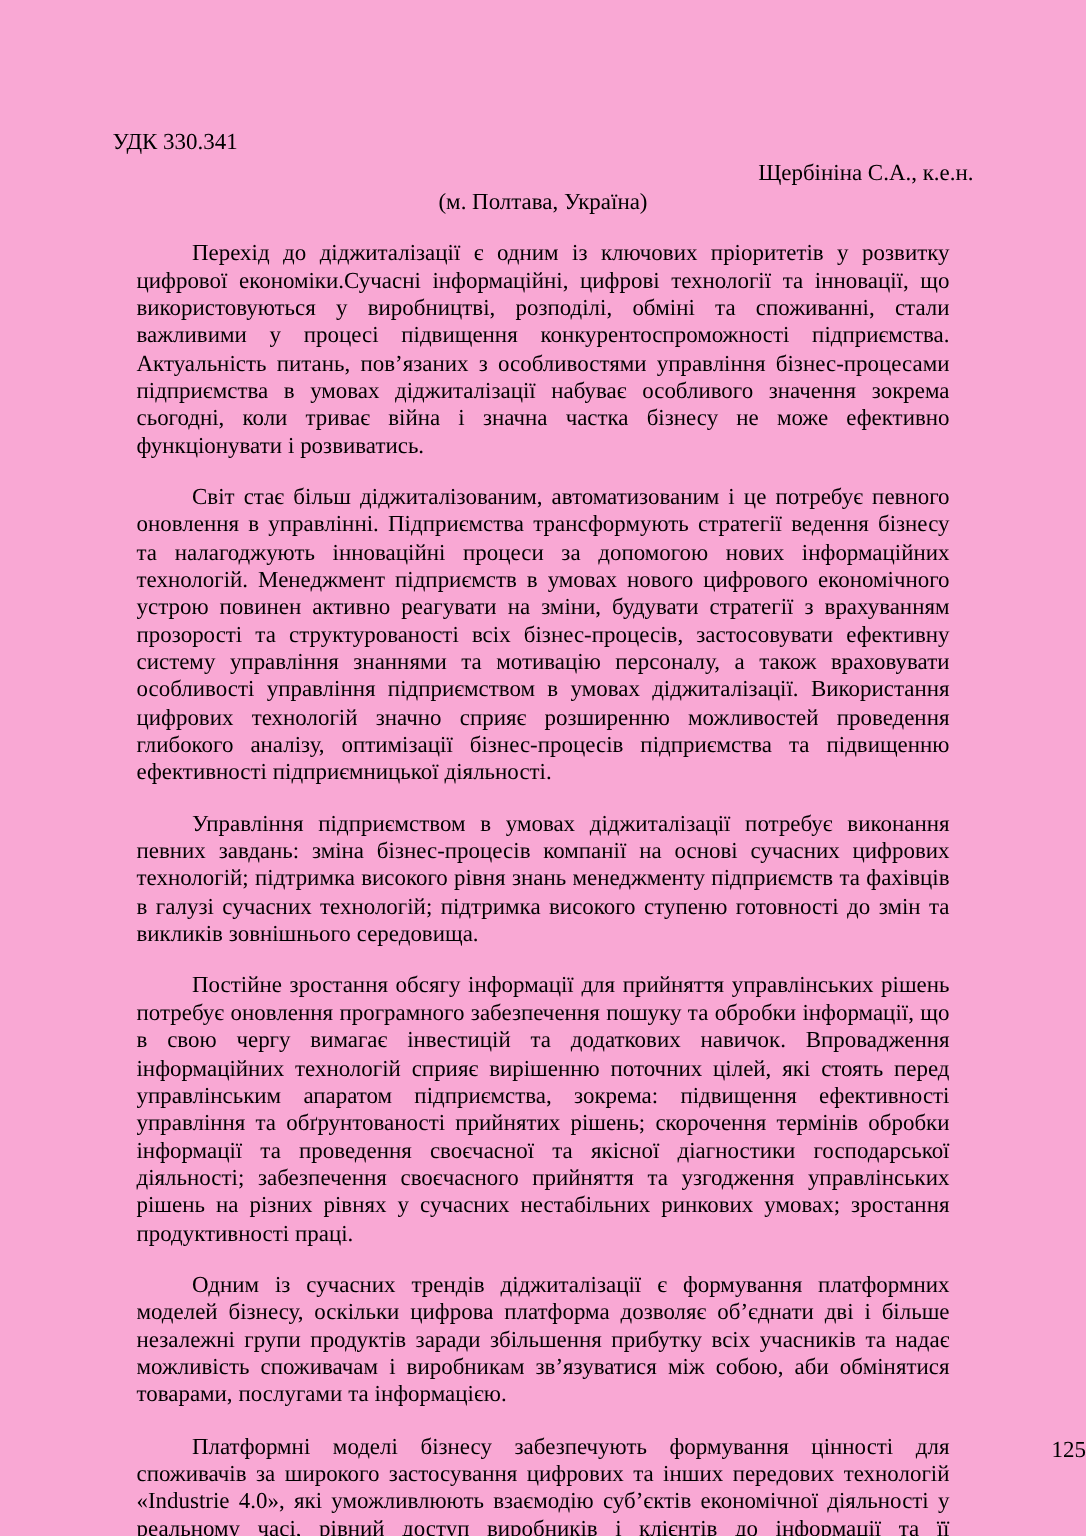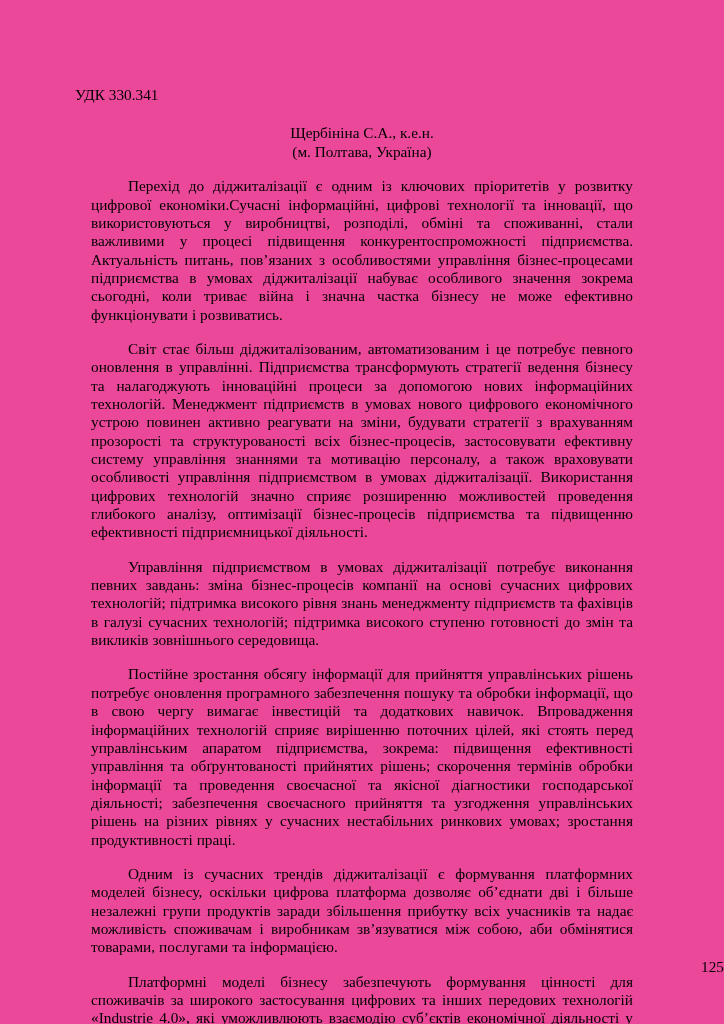--- a/index.html
+++ b/index.html
@@ -10,41 +10,41 @@
   }
   body {
     font-family: "Liberation Serif", "DejaVu Serif", serif;
     color: #000000;
     -webkit-font-smoothing: antialiased;
   }
   .page {
     position: relative;
     width: 724px;
     height: 1024px;
-    background: #ec4899;
+    background: #f9a8d4;
     overflow: hidden;
     box-sizing: border-box;
   }
   .content {
     position: absolute;
     left: 75px;
     top: 86px;
     width: 574px;
   }
   .udk {
     font-size: 15.3px;
     line-height: 18.4px;
     text-align: left;
     white-space: nowrap;
   }
   .author {
     font-size: 15.3px;
     line-height: 18.4px;
-    text-align: center;
-    margin-top: 20px;
+    text-align: right;
+    margin-top: 3px;
   }
   .affiliation {
     font-size: 15.3px;
     line-height: 18.4px;
     text-align: center;
     font-style: italic;
   }
   .city {
     font-size: 15.3px;
     line-height: 18.4px;

